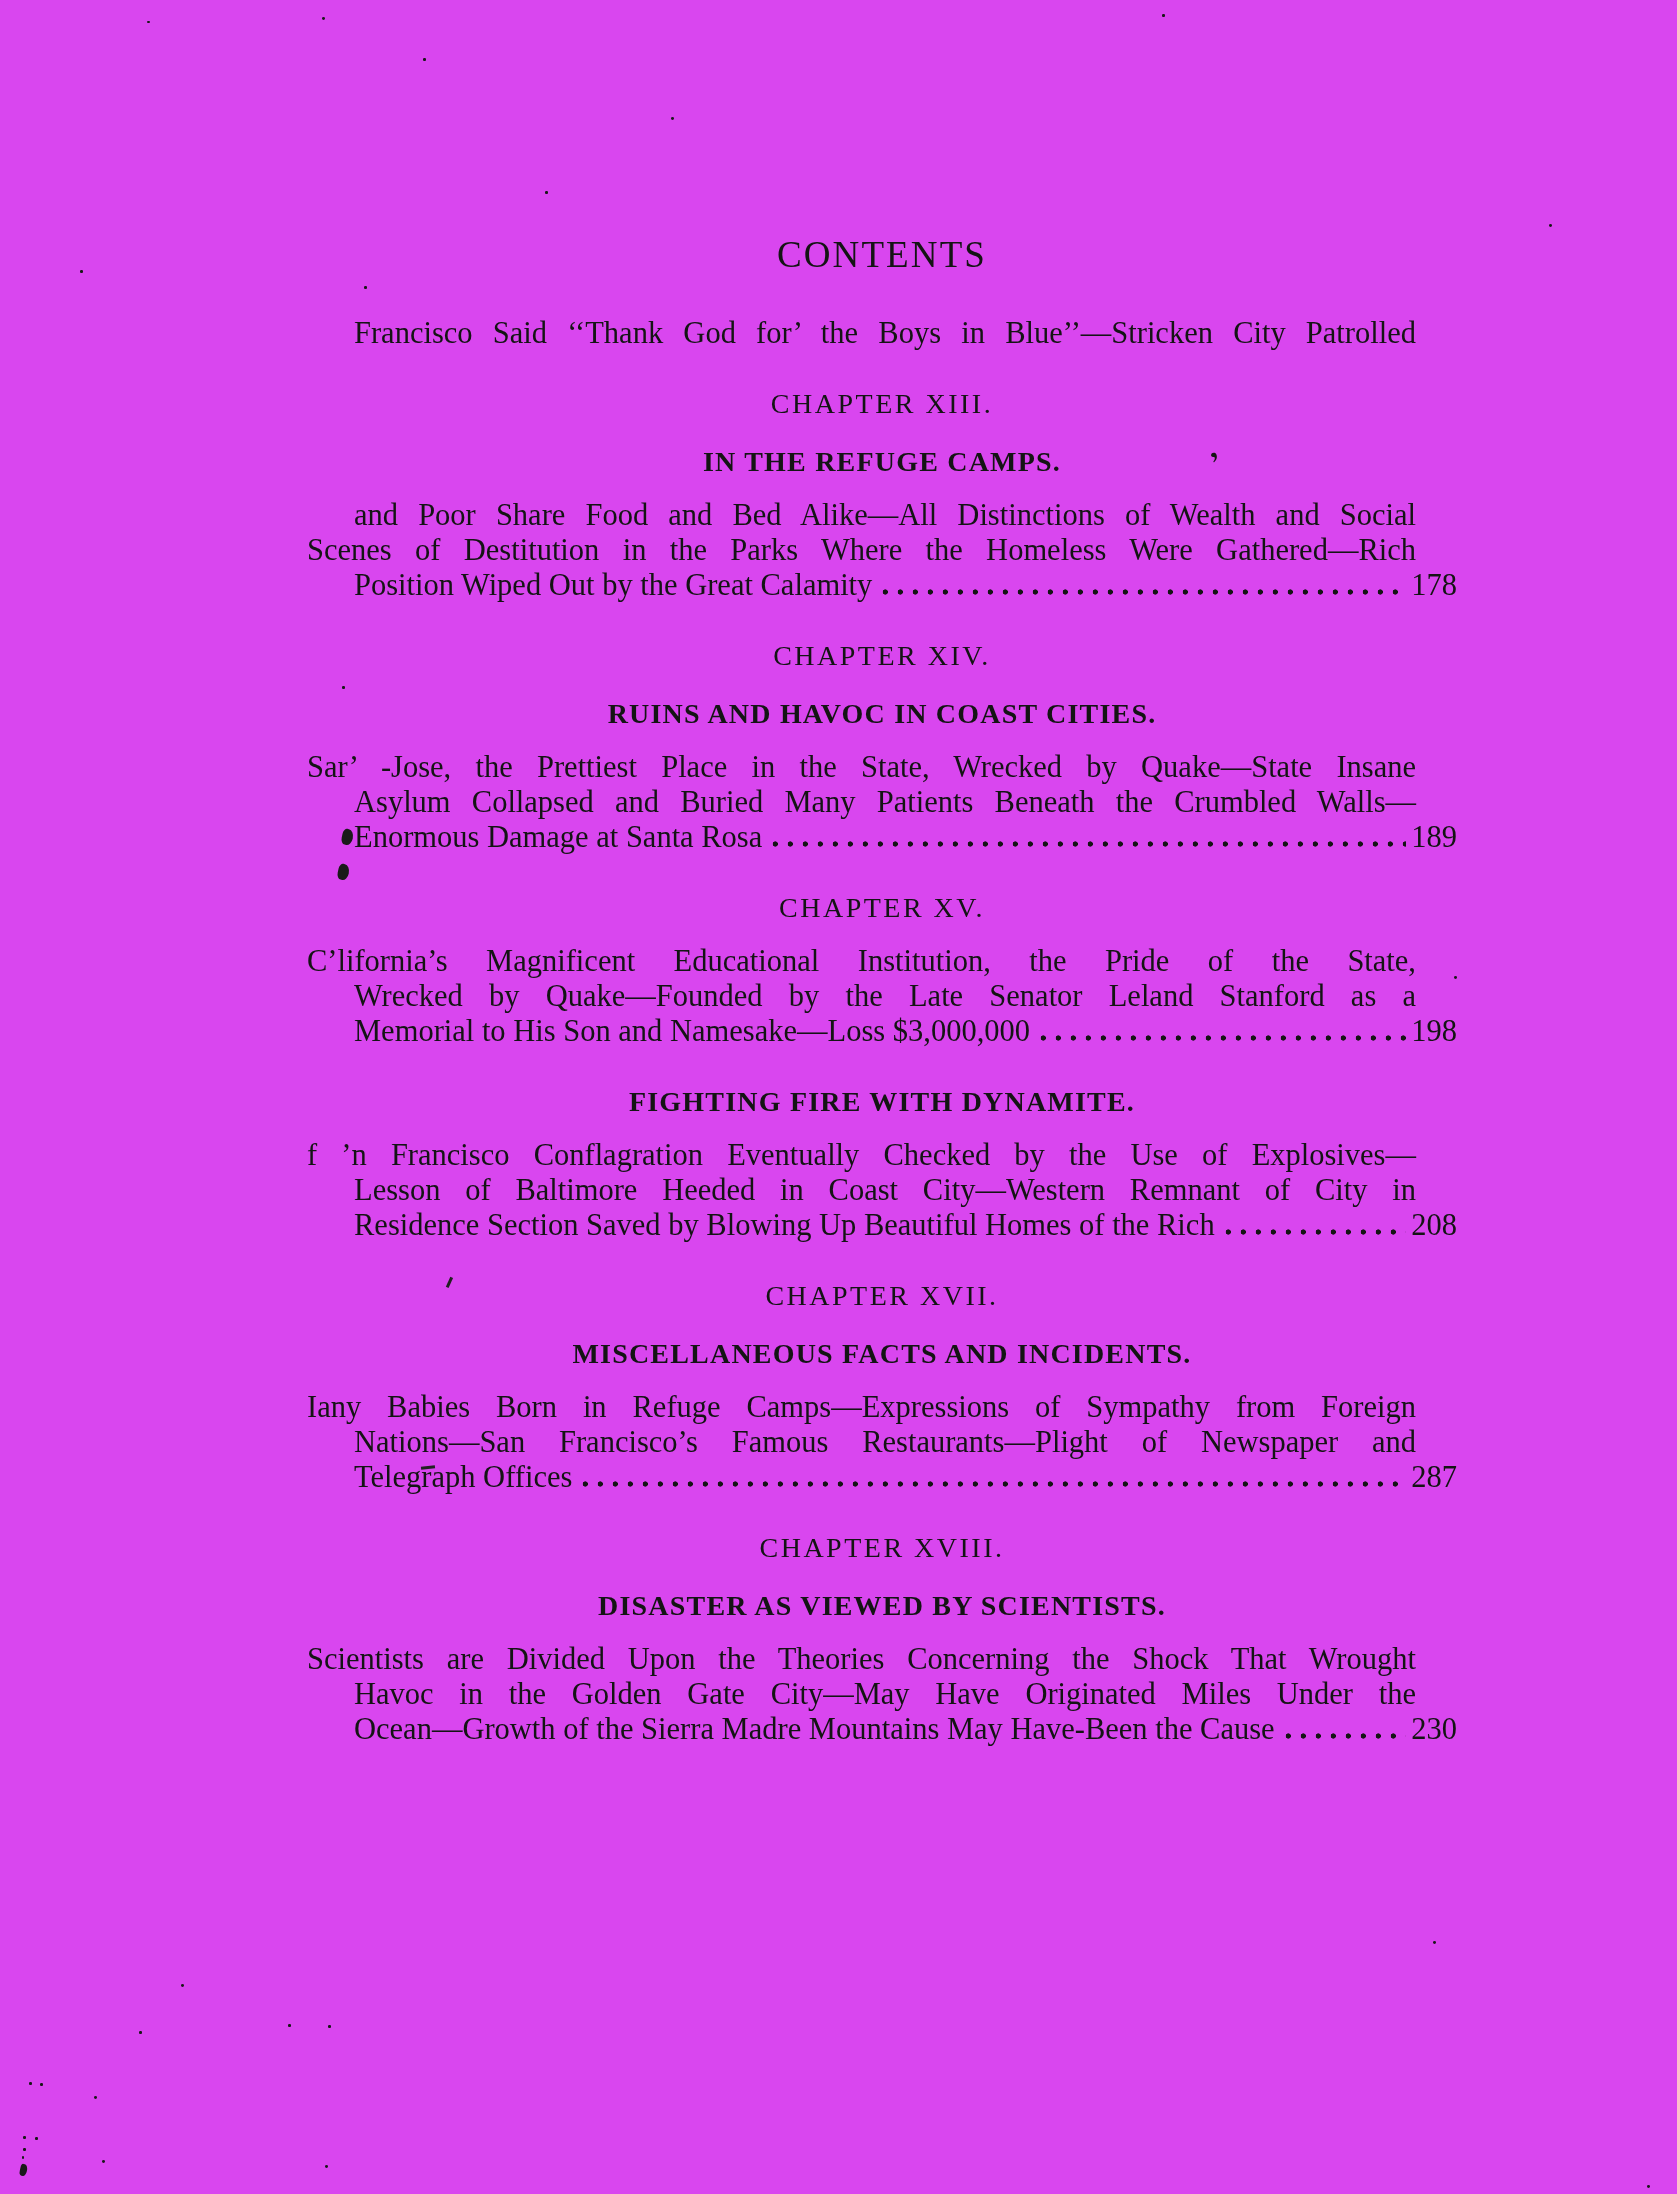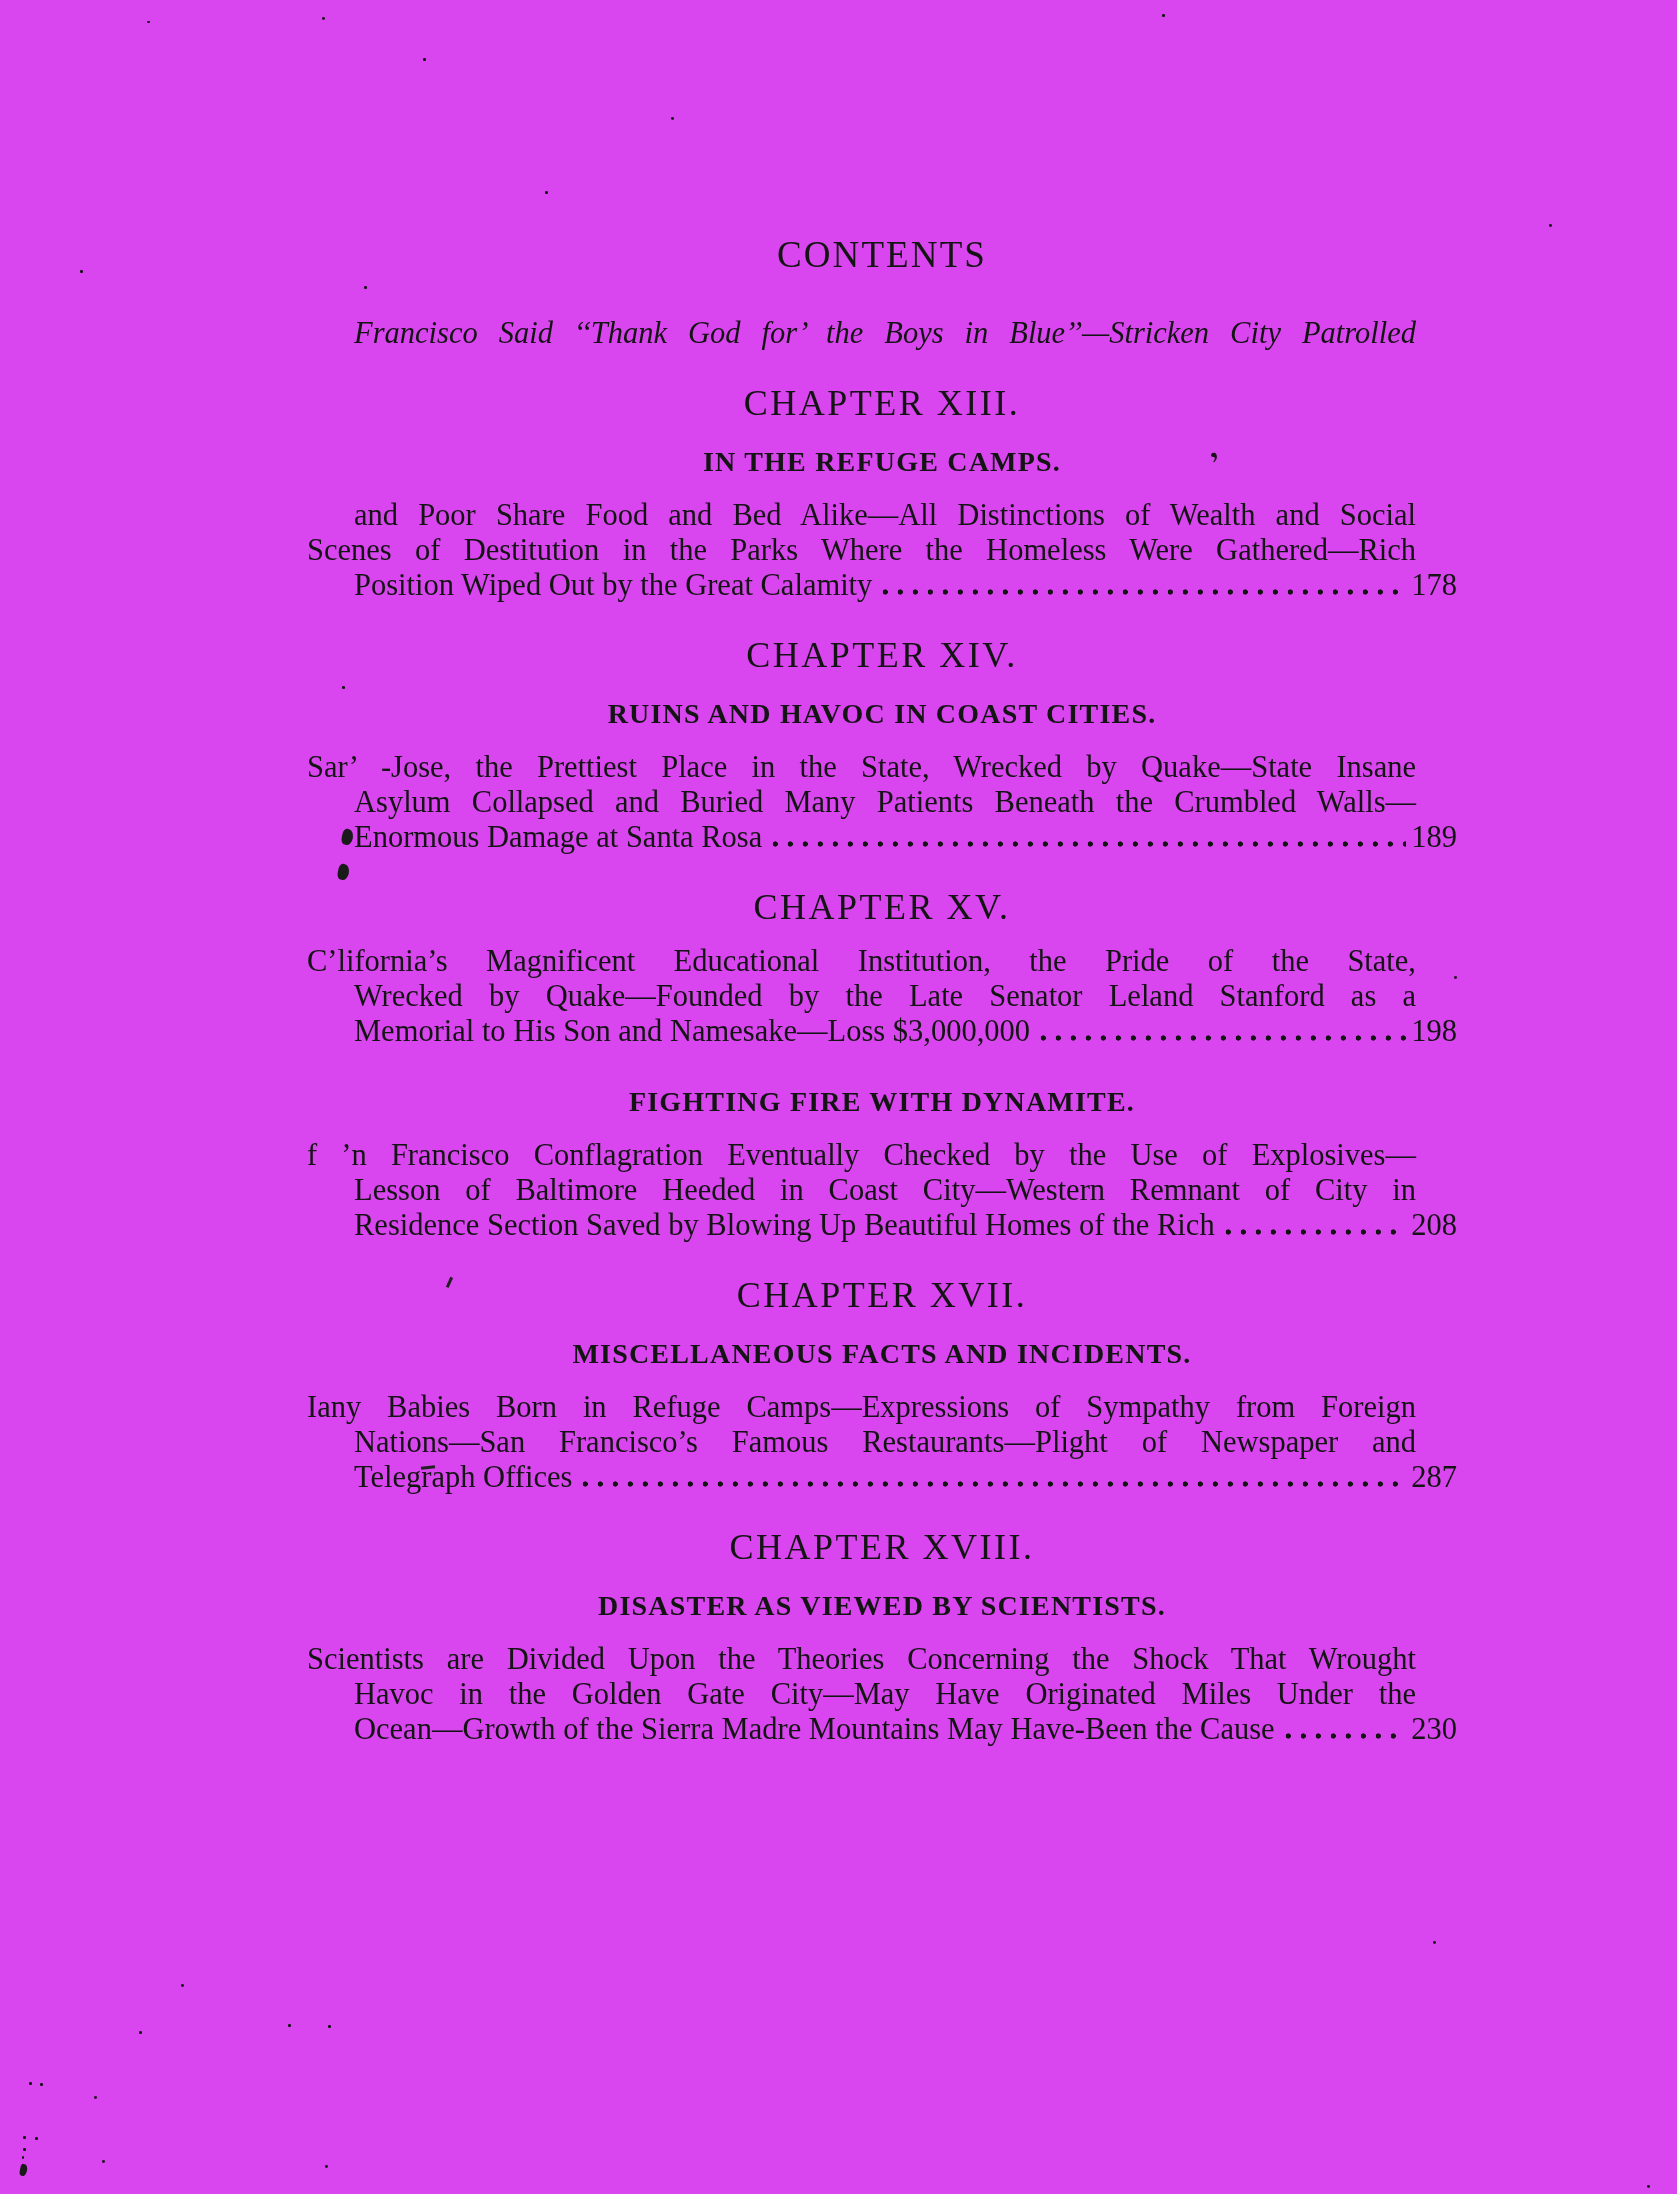--- a/index.html
+++ b/index.html
@@ -21,26 +21,26 @@
   .doc-title {
     margin: 0;
     padding-top: 235px;
     font-size: 37px;
     line-height: 40px;
     font-weight: 400;
     text-align: center;
     letter-spacing: 2.1px;
     white-space: nowrap;
   }
-  .entry { margin: 0; font-style: italic; }
+  .entry { margin: 0; }
   .entry.continued { margin-top: 41px; }
   .chapter { margin-top: 36px; }
   .chapter-heading {
     margin: 0;
-    font-size: 36px;
+    font-size: 28px;
     line-height: 33px;
     font-weight: 400;
     text-align: center;
     letter-spacing: 2.5px;
     white-space: nowrap;
   }
   .chapter-subtitle {
     margin: 25px 0 0 0;
     font-size: 28px;
     line-height: 33px;

